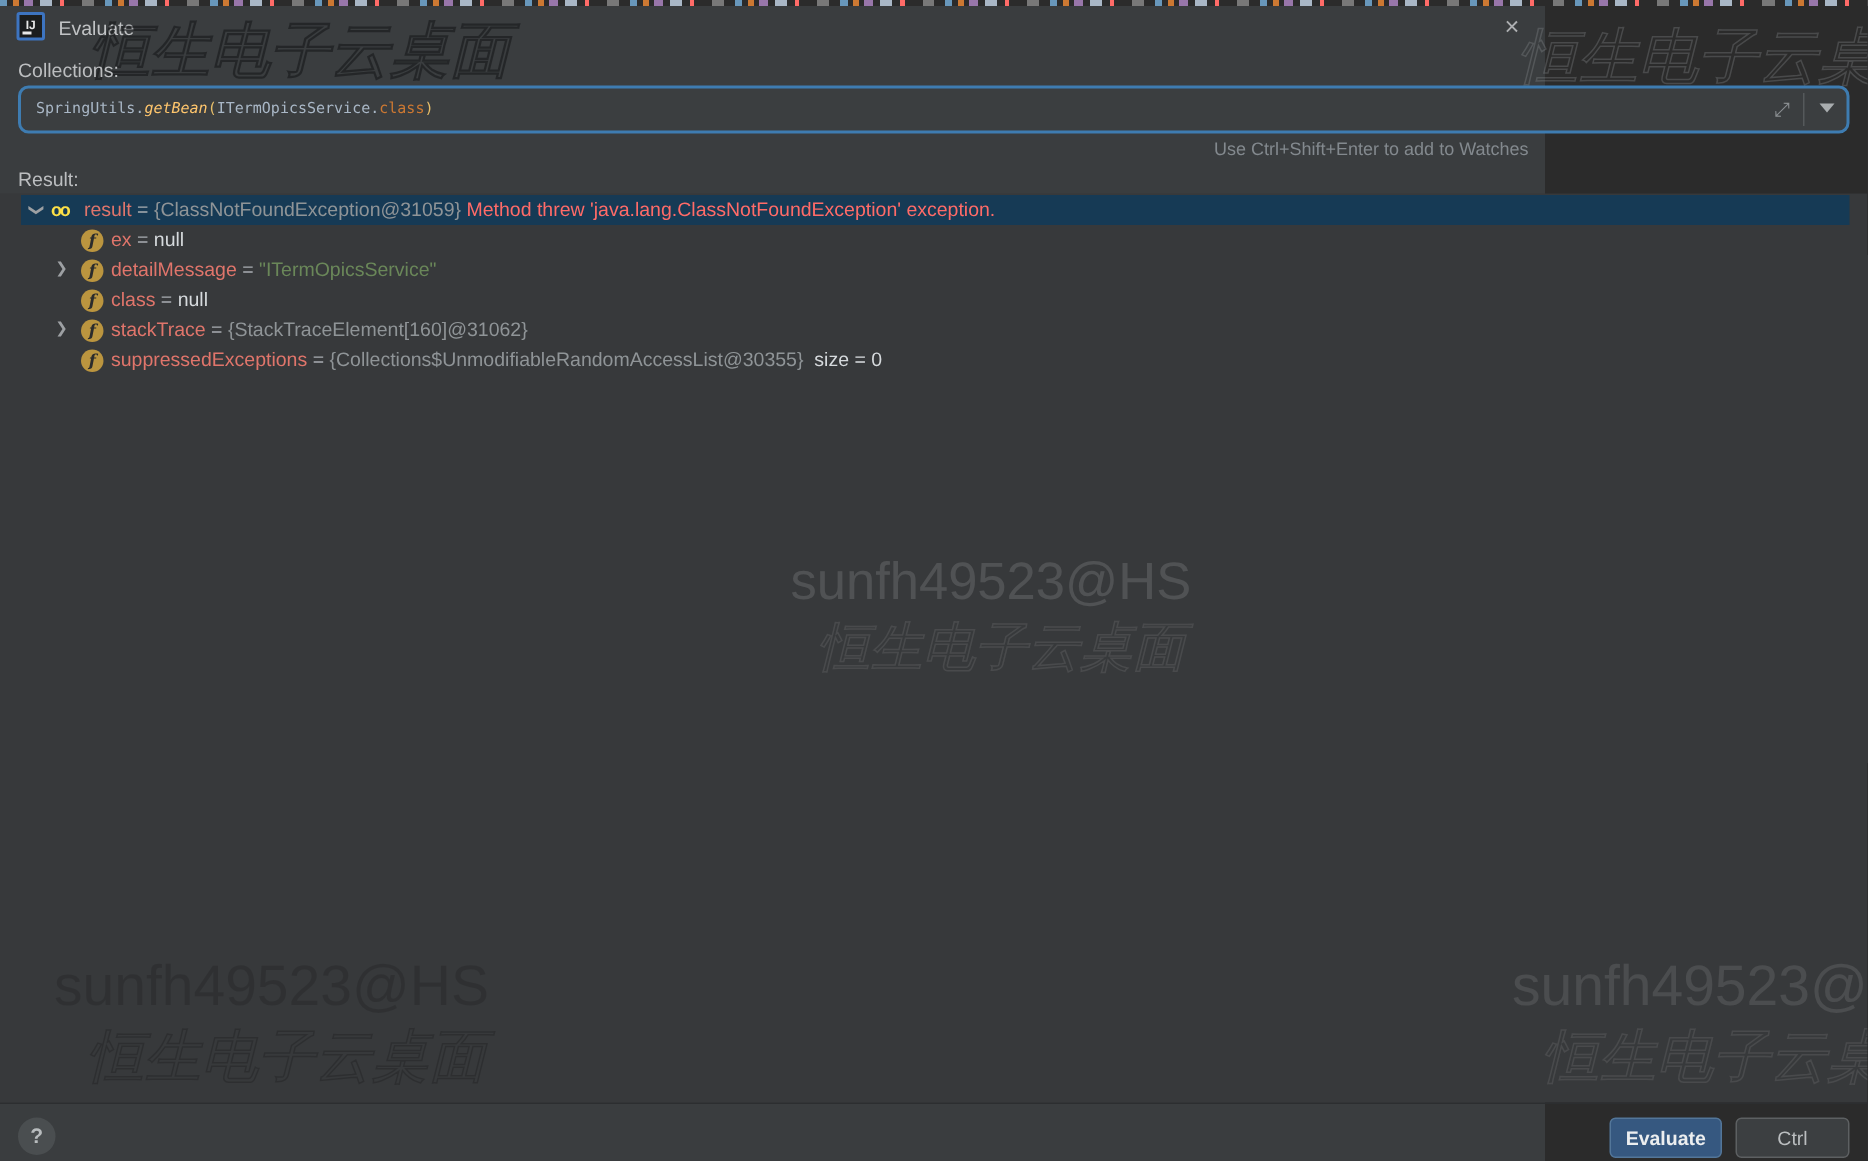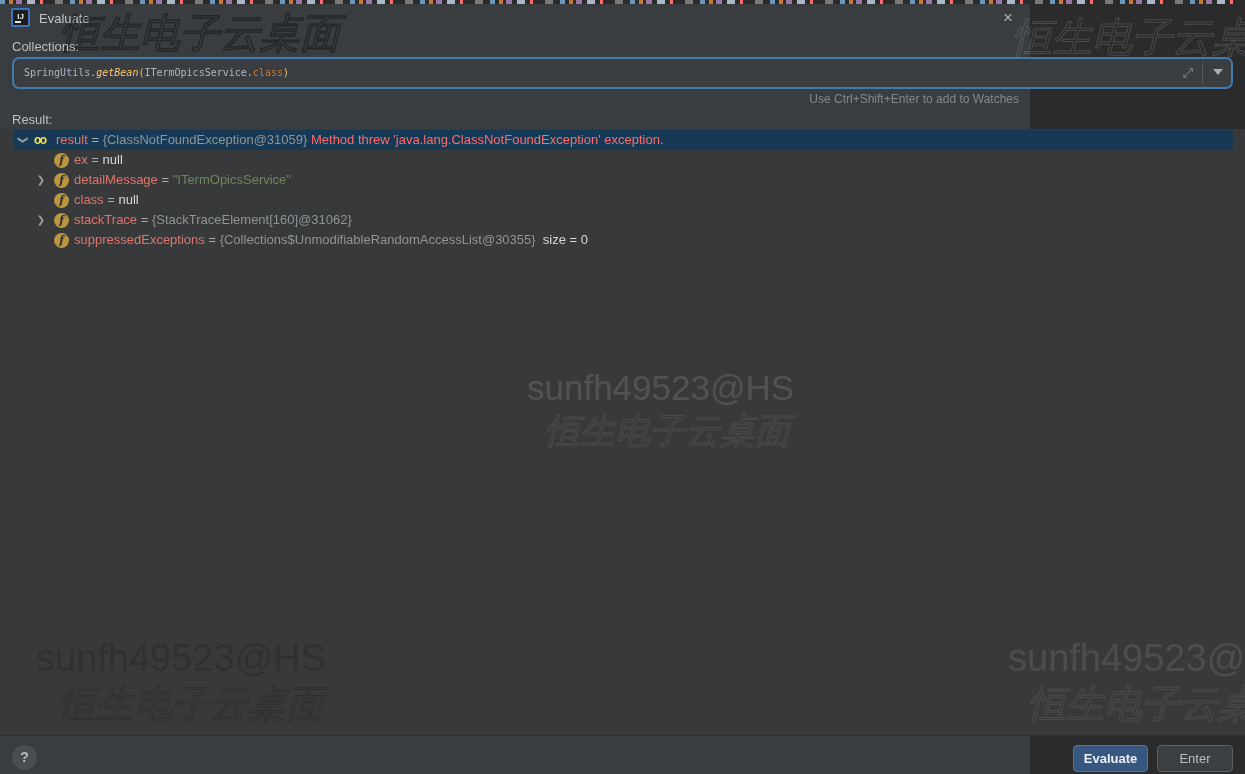--- a/index.html
+++ b/index.html
@@ -145,14 +145,14 @@
         <div class="tree-row" style="top: 41px;"><div class="chevron" style="left: 34px;">❯</div><div class="node-icon" style="left: 54px;"><span class="field-badge">f</span></div><div class="node-text" style="left: 74px;"><span style="color: rgb(224, 117, 107);">detailMessage</span><span style="color: rgb(166, 171, 175);"> = </span><span style="color: rgb(106, 135, 89);">"ITermOpicsService"</span></div></div>
         <div class="tree-row" style="top: 61px;"><div class="node-icon" style="left: 54px;"><span class="field-badge">f</span></div><div class="node-text" style="left: 74px;"><span style="color: rgb(224, 117, 107);">class</span><span style="color: rgb(166, 171, 175);"> = </span><span style="color: rgb(214, 218, 221);">null</span></div></div>
         <div class="tree-row" style="top: 81px;"><div class="chevron" style="left: 34px;">❯</div><div class="node-icon" style="left: 54px;"><span class="field-badge">f</span></div><div class="node-text" style="left: 74px;"><span style="color: rgb(224, 117, 107);">stackTrace</span><span style="color: rgb(166, 171, 175);"> = </span><span style="color: rgb(143, 148, 151);">{StackTraceElement[160]@31062}</span></div></div>
         <div class="tree-row" style="top: 101px;"><div class="node-icon" style="left: 54px;"><span class="field-badge">f</span></div><div class="node-text" style="left: 74px;"><span style="color: rgb(224, 117, 107);">suppressedExceptions</span><span style="color: rgb(166, 171, 175);"> = </span><span style="color: rgb(143, 148, 151);">{Collections$UnmodifiableRandomAccessList@30355}</span><span style="color: rgb(214, 218, 221);">  size = 0</span></div></div>
       </div>
   </div>
 
   <div id="bottom-divider"></div>
   <div id="help-btn">?</div>
   <button class="dlg-btn" id="evaluate-btn">Evaluate</button>
-  <button class="dlg-btn" id="close-action-btn">Enter</button>
+  <button class="dlg-btn" id="close-action-btn">Ctrl</button>
 </div>
 
 </body></html>

